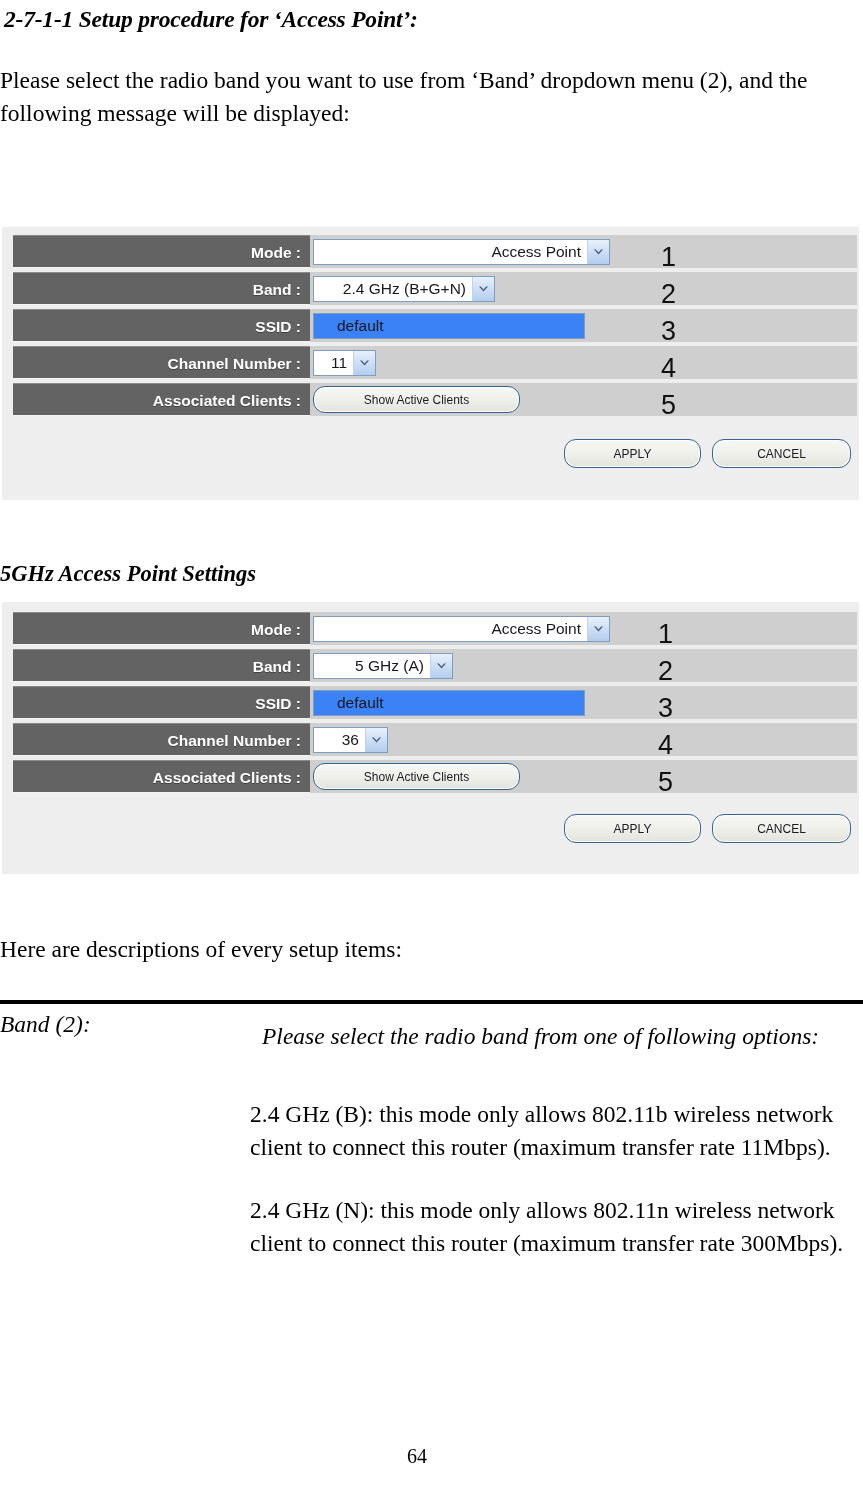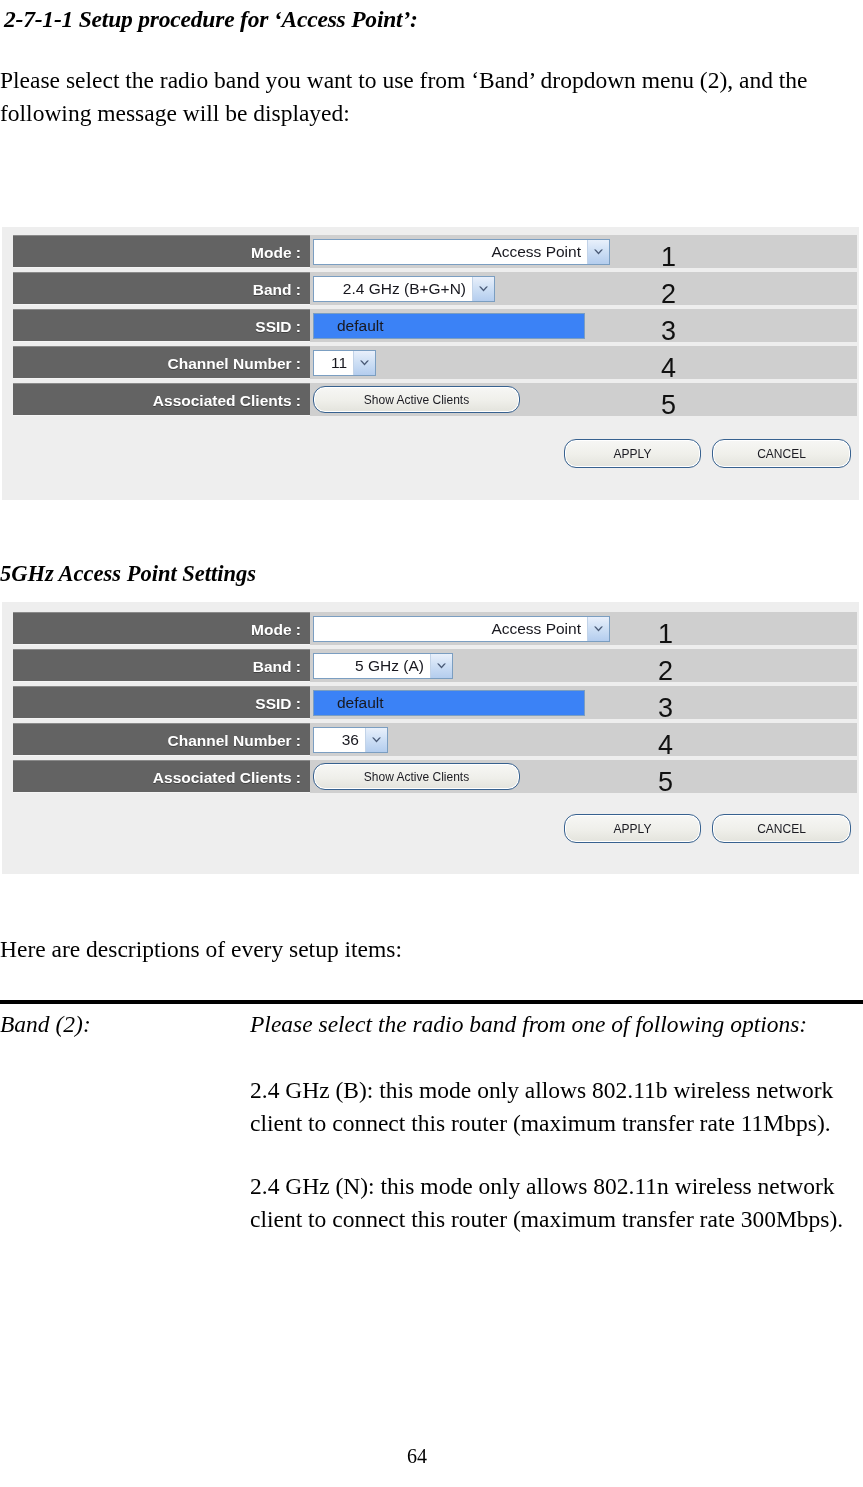--- a/index.html
+++ b/index.html
@@ -240,21 +240,21 @@
     position: absolute;
     left: 250px;
     top: 0px;
     width: 613px;
   }
   .def-italic {
     font-family: "Liberation Serif", serif;
     font-style: italic;
     font-size: 23.5px;
     line-height: 33px;
-    margin: 0;
+    margin: 12px;
   }
   .def-sub {
     font-family: "Liberation Serif", serif;
     font-weight: bold;
     font-style: italic;
     font-size: 22.5px;
     line-height: 30px;
     margin: 0;
   }
   .def-para {

